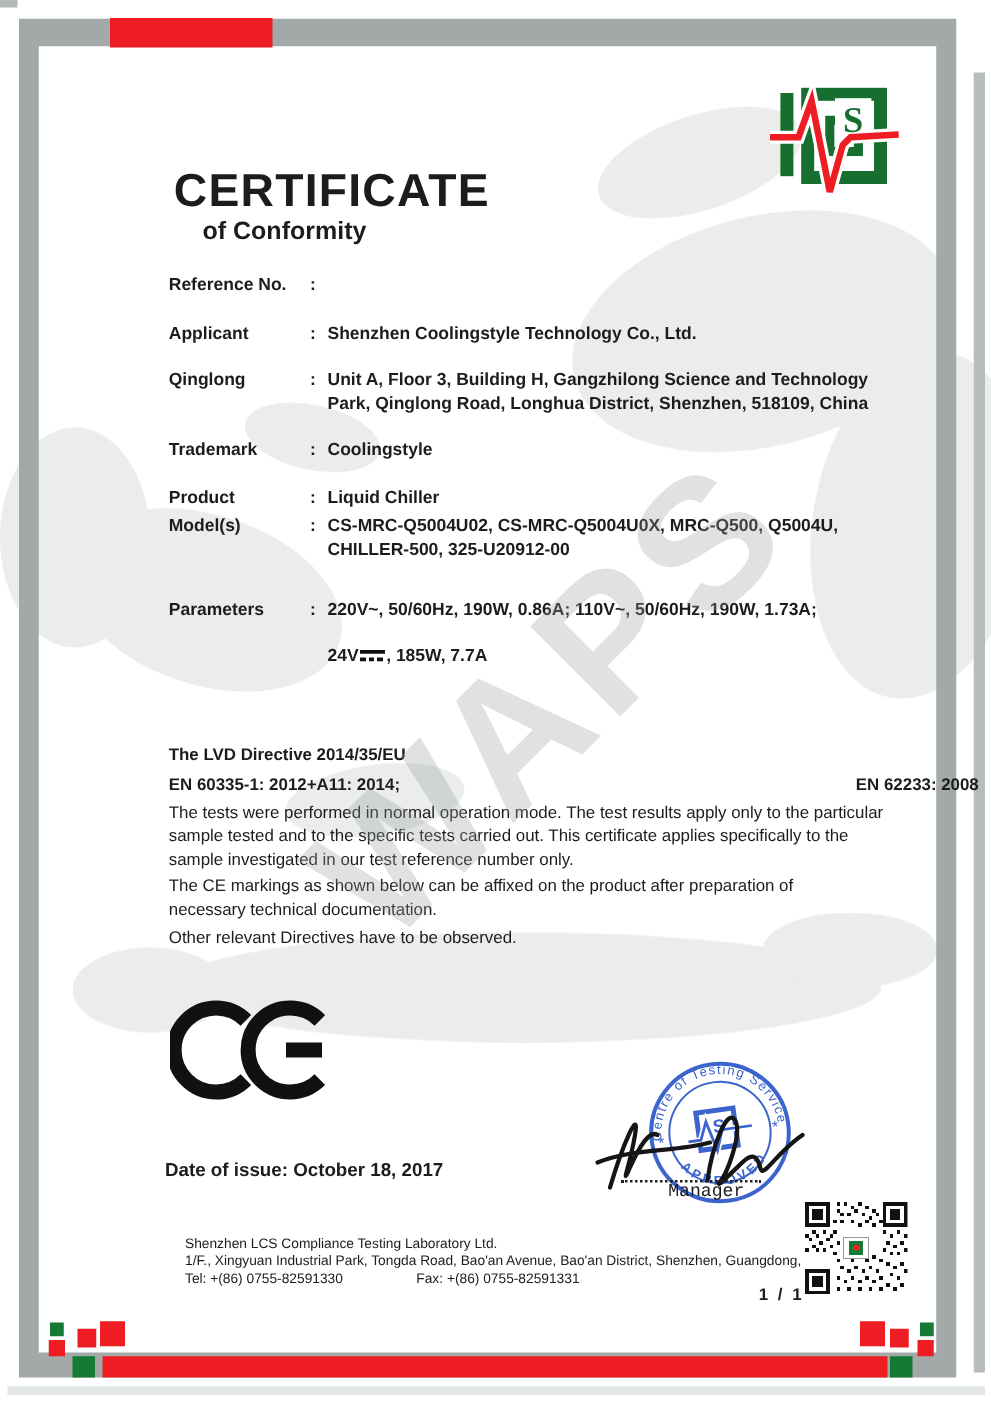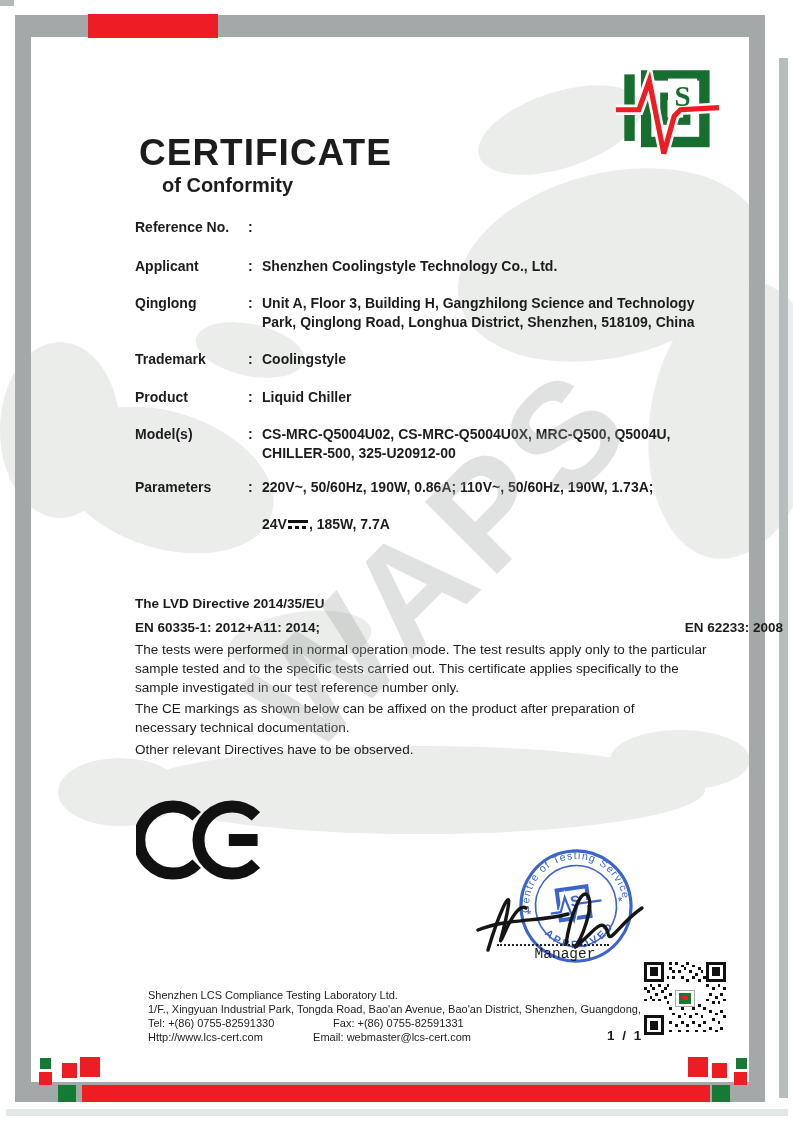--- a/index.html
+++ b/index.html
@@ -124,21 +124,21 @@
   <div class="row" style="top:350px">
     <span class="lbl">Trademark</span>
     <span class="col">:</span>
     <span class="val">Coolingstyle</span>
   </div>
   <div class="row" style="top:388px">
     <span class="lbl">Product</span>
     <span class="col">:</span>
     <span class="val">Liquid Chiller</span>
   </div>
-  <div class="row" style="top:425px">
+  <div class="row" style="top:411px">
     <span class="lbl">Model(s)</span>
     <span class="col">:</span>
     <span class="val">
       <span style="display:block">CS-MRC-Q5004U02, CS-MRC-Q5004U0X, MRC-Q500, Q5004U,</span>
       <span style="display:block">CHILLER-500, 325-U20912-00</span>
     </span>
   </div>
   <div class="row" style="top:478px">
     <span class="lbl">Parameters</span>
     <span class="col">:</span>
@@ -156,20 +156,21 @@
   <div class="para" style="top:699px;width:552px">The CE markings as shown below can be affixed on the product after preparation of necessary technical documentation.</div>
   <div class="para" style="top:640px">The tests were performed in normal operation mode. The test results apply only to the particular sample tested and to the specific tests carried out. This certificate applies specifically to the sample investigated in our test reference number only.</div>
   <div class="para" style="top:740px">Other relevant Directives have to be observed.</div>
 
   <svg class="ce" width="124" height="90" viewBox="0 0 155 110">
     <path d="M 75.9 25.4 A 42 42 0 1 0 75.9 84.6" fill="none" stroke="#111" stroke-width="15"></path>
     <path d="M 149.9 25.4 A 42 42 0 1 0 149.9 84.6" fill="none" stroke="#111" stroke-width="15"></path>
     <path d="M 116 55 H 152" fill="none" stroke="#111" stroke-width="15"></path>
   </svg>
 
+  <div class="date-line">Date of issue: October 18, 2017</div>
 
   <svg class="stamp" width="140" height="140" viewBox="0 0 140 140">
     <g stroke="#2b57c9" fill="none" transform="rotate(-8 70 70)">
       <circle cx="70" cy="70" r="55" stroke-width="3.2"></circle>
       <circle cx="70" cy="70" r="40.5" stroke-width="1.6"></circle>
       <path id="arcTop" d="M 23.7 78.2 A 47 47 0 1 1 116.3 78.2" stroke="none"></path>
       <path id="arcBot" d="M 33.6 91 A 42 42 0 0 0 106.4 91" stroke="none"></path>
       <text font-size="10.5" letter-spacing="1.2" fill="#2b57c9" stroke="none">
         <textPath href="#arcTop" startOffset="50%" text-anchor="middle">Centre of Testing Service</textPath>
       </text>
@@ -193,24 +194,20 @@
     </g>
   </svg>
   <div class="dotline"></div>
   <div class="manager">Manager</div>
 
   <div class="foot" style="top:988px">Shenzhen LCS Compliance Testing Laboratory Ltd.</div>
   <div class="foot" style="top:1002px">1/F., Xingyuan Industrial Park, Tongda Road, Bao'an Avenue, Bao'an District, Shenzhen, Guangdong, China</div>
   <div class="foot" style="top:1016px">
     <span class="w1">Tel: +(86) 0755-82591330</span>
     <span>Fax: +(86) 0755-82591331</span>
-  </div>
-  <div class="foot" style="top:1030px">
-    <span class="w2">Http://www.lcs-cert.com</span>
-    <span>Email: webmaster@lcs-cert.com</span>
   </div>
   <div class="pagenum">1 / 1</div>
 
   <svg class="qr" width="82" height="75" viewBox="0 0 29 26" shape-rendering="crispEdges">
     <rect x="0" y="0" width="29" height="26" fill="#fff"></rect>
     <g fill="#111">
       <rect x="0" y="0" width="7" height="7"></rect>
         <rect x="22" y="0" width="7" height="7"></rect>
         <rect x="0" y="19" width="7" height="7"></rect>
       <rect x="9" y="0" width="1" height="1"></rect>

